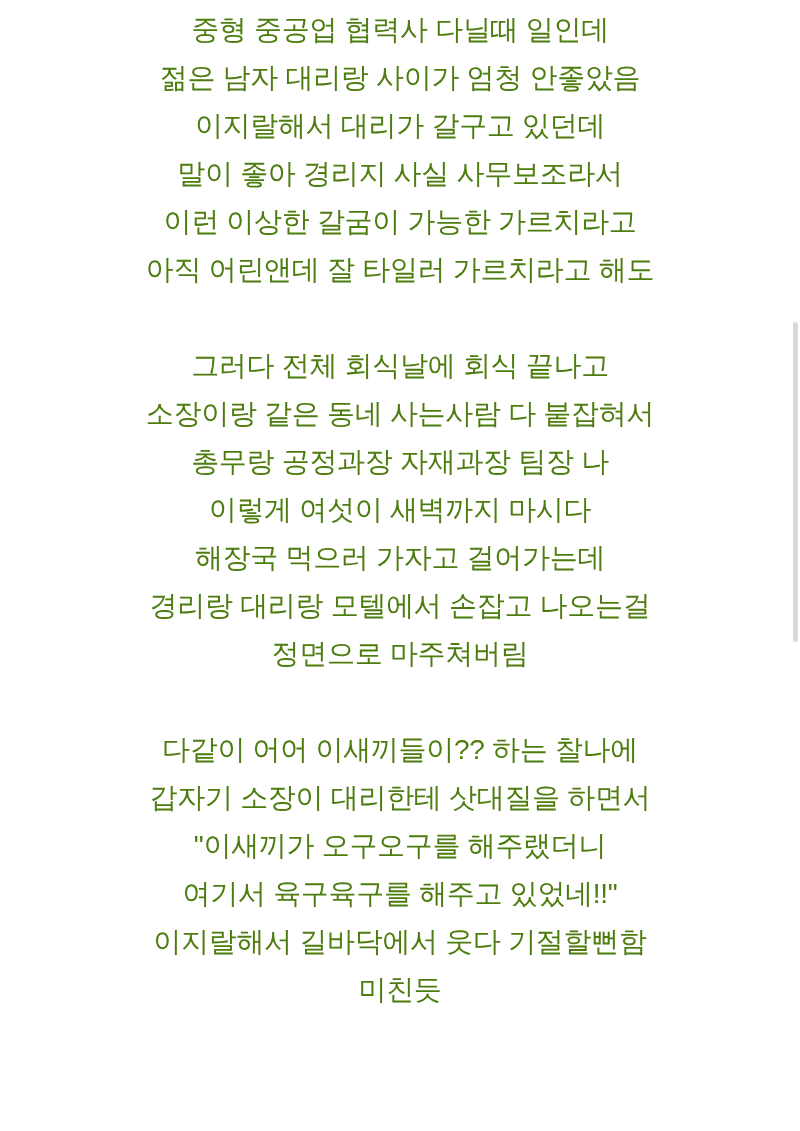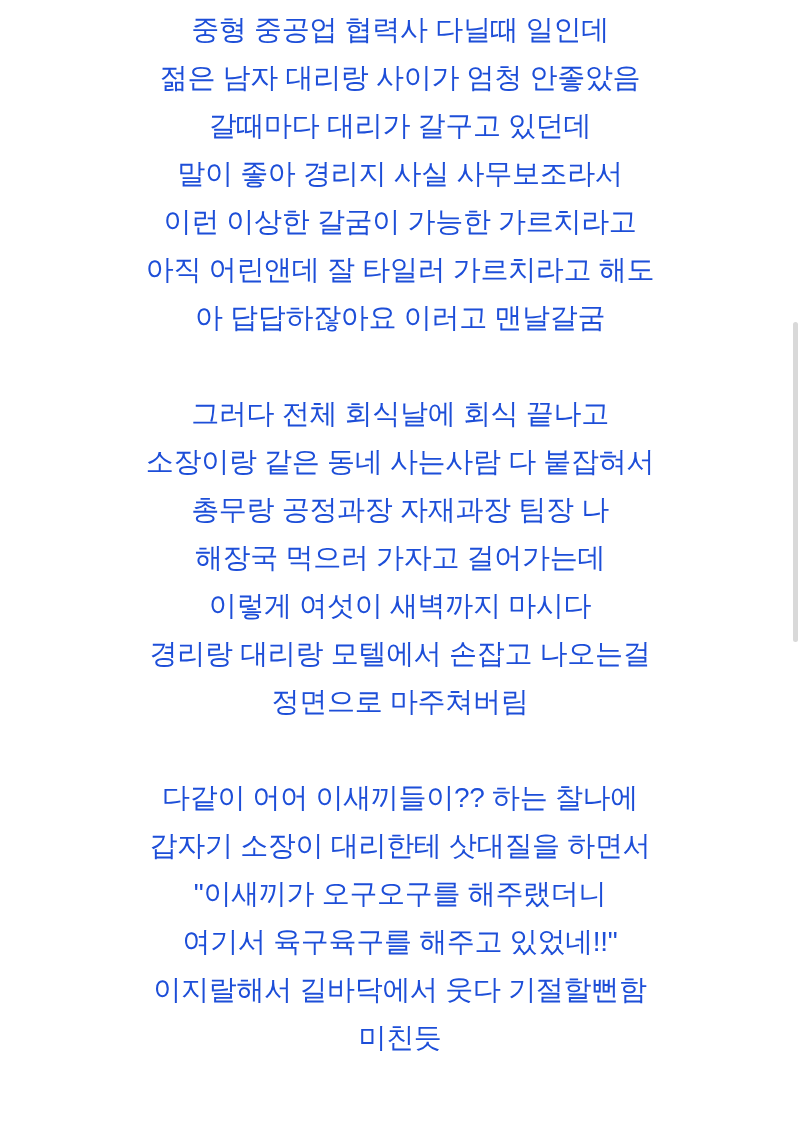--- a/index.html
+++ b/index.html
@@ -25,21 +25,21 @@
     align-items: center;
   }
   .para {
     width: 100%;
     text-align: center;
   }
   .line {
     font-size: 28px;
     line-height: 48px;
     letter-spacing: -0.3px;
-    color: #1d4ed8;
+    color: #4d7c0f;
     white-space: pre;
   }
   .gap {
     height: 48px;
   }
   
   .scroll-indicator {
     position: absolute;
     right: 2px;
     top: 322px;
@@ -50,35 +50,34 @@
   }
 </style>
 </head>
 <body>
 
 <div class="page">
 
   <div class="para">
     <div class="line">중형 중공업 협력사 다닐때 일인데</div>
     <div class="line">젊은 남자 대리랑 사이가 엄청 안좋았음</div>
-    <div class="line">갈때마다 대리가 갈구고 있던데</div>
+    <div class="line">이지랄해서 대리가 갈구고 있던데</div>
     <div class="line">말이 좋아 경리지 사실 사무보조라서</div>
     <div class="line">이런 이상한 갈굼이 가능한 가르치라고</div>
     <div class="line">아직 어린앤데 잘 타일러 가르치라고 해도</div>
-    <div class="line">아 답답하잖아요 이러고 맨날갈굼</div>
   </div>
 
   <div class="gap"></div>
 
   <div class="para">
     <div class="line">그러다 전체 회식날에 회식 끝나고</div>
     <div class="line">소장이랑 같은 동네 사는사람 다 붙잡혀서</div>
     <div class="line">총무랑 공정과장 자재과장 팀장 나</div>
+    <div class="line">이렇게 여섯이 새벽까지 마시다</div>
     <div class="line">해장국 먹으러 가자고 걸어가는데</div>
-    <div class="line">이렇게 여섯이 새벽까지 마시다</div>
     <div class="line">경리랑 대리랑 모텔에서 손잡고 나오는걸</div>
     <div class="line">정면으로 마주쳐버림</div>
   </div>
 
   <div class="gap"></div>
 
   <div class="para">
     <div class="line">다같이 어어 이새끼들이?? 하는 찰나에</div>
     <div class="line">갑자기 소장이 대리한테 삿대질을 하면서</div>
     <div class="line">"이새끼가 오구오구를 해주랬더니</div>

